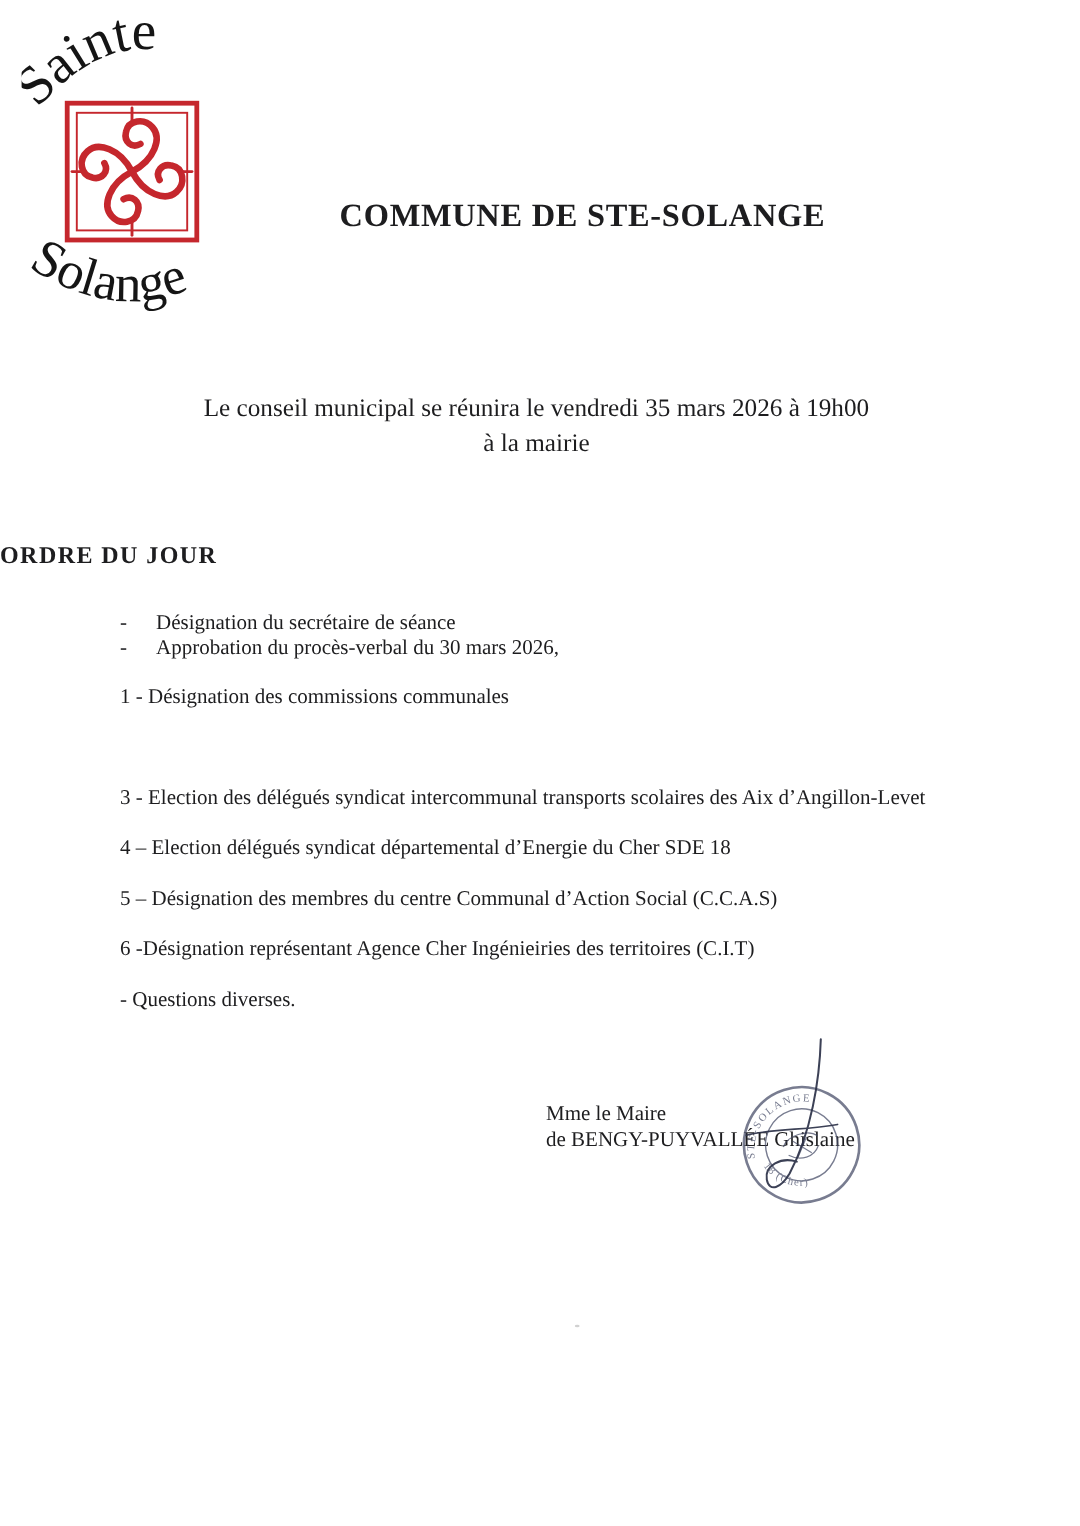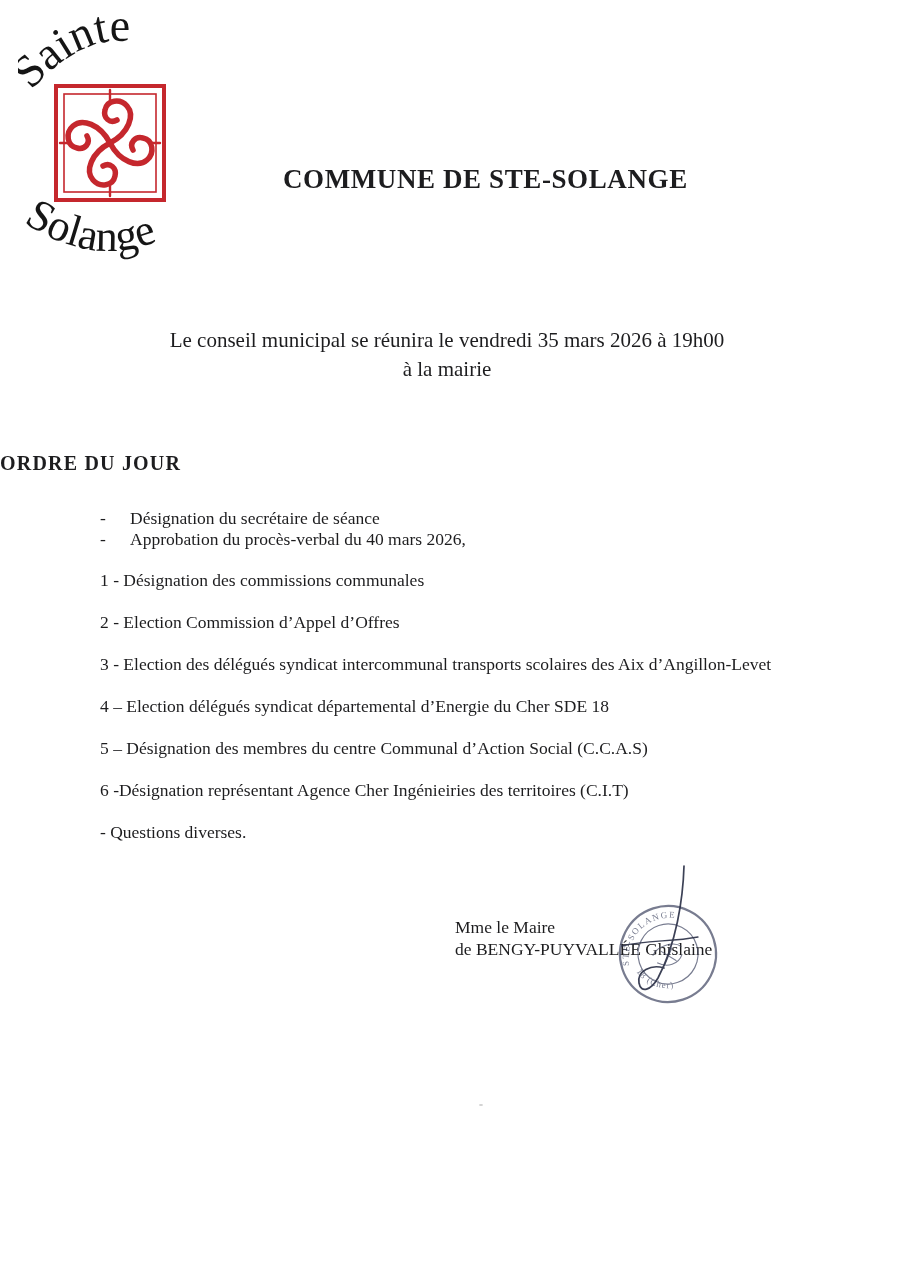--- a/index.html
+++ b/index.html
@@ -167,25 +167,24 @@
     <div>à la mairie</div>
   </div>
 
   <div class="agenda-heading">ORDRE DU JOUR</div>
 
   <div class="agenda">
     <div class="row" style="top:0px">
       <span class="dash">-</span><span>Désignation du secrétaire de séance</span>
     </div>
     <div class="row" style="top:21px">
-      <span class="dash">-</span><span>Approbation du procès-verbal du 40 mars 2026,</span>
+      <span class="dash">-</span><span>Approbation du procès-verbal du 30 mars 2026,</span>
     </div>
 
     <div class="row" style="top:62px">1 -  Désignation des commissions communales</div>
-    <div class="row" style="top:104px">2 - Election Commission d’Appel d’Offres</div>
     <div class="row" style="top:146px">3  - Election des délégués syndicat intercommunal transports scolaires des Aix d’Angillon-Levet</div>
     <div class="row" style="top:188px">4 – Election délégués syndicat départemental d’Energie du Cher SDE 18</div>
     <div class="row" style="top:230px">5 – Désignation des membres du centre Communal d’Action Social (C.C.A.S)</div>
     <div class="row" style="top:272px">6 -Désignation représentant Agence Cher Ingénieiries des territoires (C.I.T)</div>
     <div class="row" style="top:314px">- Questions diverses.</div>
   </div>
 
   <div class="signature">
     <div>Mme le Maire</div>
     <div class="name">de BENGY-PUYVALLÉE Ghislaine</div>

